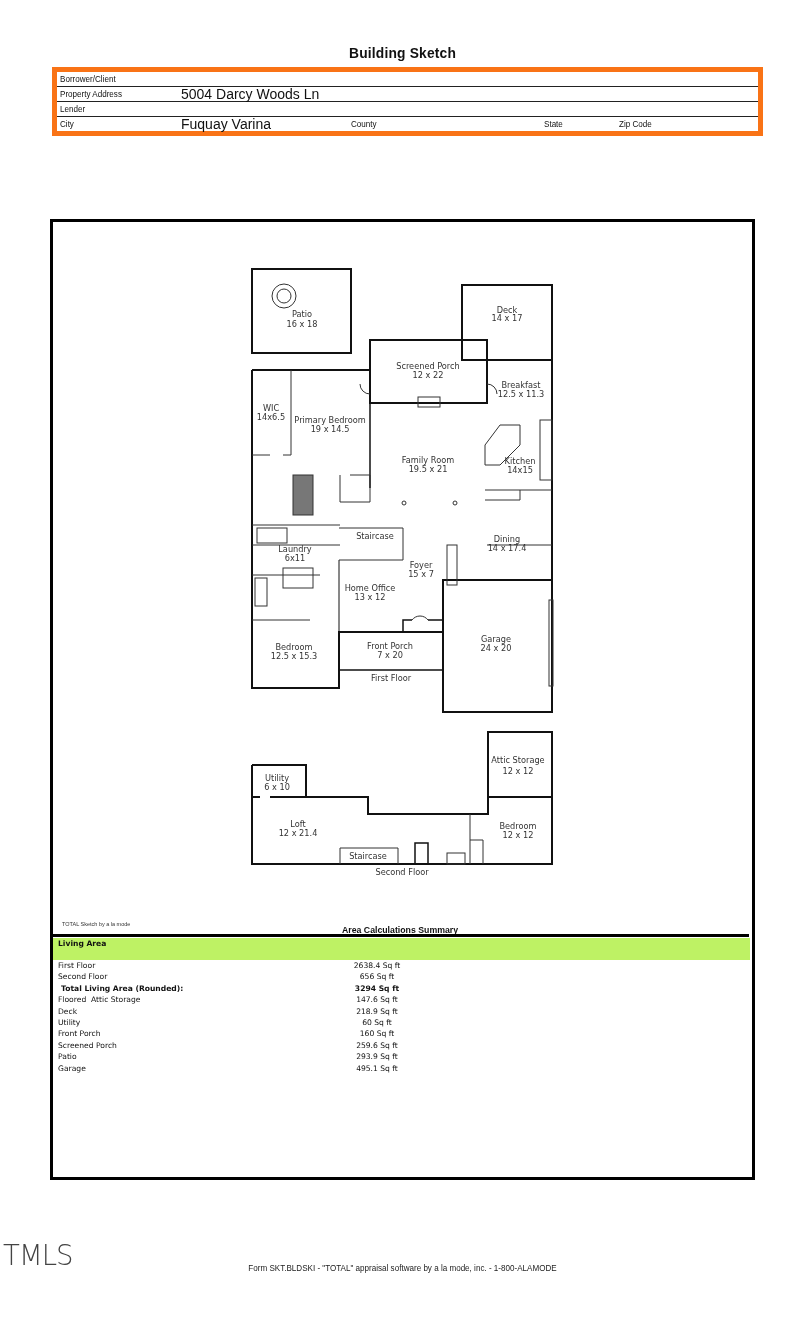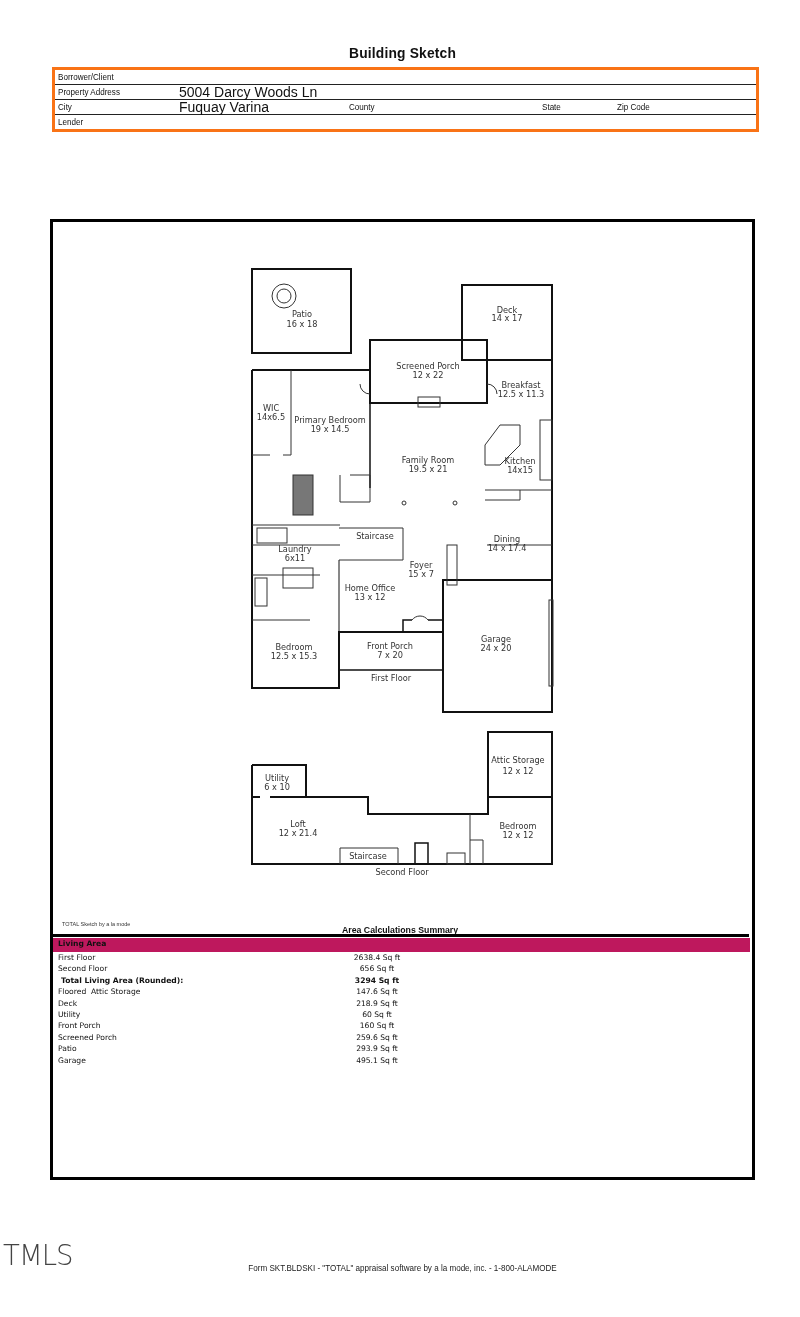--- a/index.html
+++ b/index.html
@@ -1,31 +1,31 @@
 <!DOCTYPE html>
 <html><head>
 <meta charset="utf-8">
 <style>
   html, body { margin:0; padding:0; background:#fff; }
   body { width:800px; height:1317px; position:relative; overflow:hidden; font-family:"Liberation Sans", sans-serif; color:#111; }
   .title { position:absolute; top:44px; left:0; width:805px; text-align:center; font-family:"Liberation Sans", sans-serif; font-weight:bold; font-size:15px; transform:scaleX(0.92); letter-spacing:0.2px; }
-  .hdr { position:absolute; top:67px; left:52px; width:701px; border:3px solid #f97316; }
+  .hdr { position:absolute; top:67px; left:52px; width:701px; border:5px solid #f97316; }
   .hdr .row { height:14px; border-bottom:1px solid #222; position:relative; font-size:10px; line-height:14px; }
   .hdr .row:last-child { border-bottom:none; }
   .hdr .lbl { position:absolute; left:3px; font-size:9.5px; transform:scaleX(0.85); transform-origin:left center; white-space:nowrap; }
   .hdr .val { position:absolute; left:78px; font-size:14px; white-space:nowrap;margin-left:46px; }
   .hdr .lbl2 { position:absolute; font-size:9.5px; transform:scaleX(0.85); transform-origin:left center; white-space:nowrap; }
   .frame { position:absolute; top:219px; left:50px; width:699px; height:955px; border:3px solid #000; }
   .sketch { position:absolute; left:0; top:0; }
   .sketch text { font-family:"DejaVu Sans", sans-serif; font-size:8.2px; fill:#333; text-anchor:middle; }
   .credit { position:absolute; top:921px; left:62px; font-size:5.5px; color:#333; }
   .acs-title { position:absolute; top:924px; left:0; width:800px; text-align:center; font-size:9.5px; font-weight:bold; transform:scaleX(0.92); }
   .sumtop { position:absolute; top:934px; left:52px; width:697px; height:3px; background:#000; }
   .summary { position:absolute; top:938px; left:53px; width:697px; font-family:"DejaVu Sans", sans-serif; font-size:7.6px; }
-  .summary .sec { background:#be185d; height:14px; line-height:11px; padding-left:5px; font-weight:bold; }
+  .summary .sec { background:#bef264; height:22px; line-height:11px; padding-left:5px; font-weight:bold; }
   .summary .line { height:11.4px; line-height:11.4px; position:relative; padding-left:5px; }
   .summary .line .v { position:absolute; left:274px; width:100px; text-align:center; }
   .summary .line.bold { font-weight:bold;padding-left:8px; }
   .mls { position:absolute; top:1238px; left:3px; font-family:"DejaVu Sans", sans-serif; font-weight:100; font-size:29px; color:#444; letter-spacing:-1px; transform:scaleX(0.95); transform-origin:left; }
   .footer { position:absolute; top:1262px; left:0; width:805px; text-align:center; font-size:9.5px; transform:scaleX(0.85); color:#222; }
 </style>
 </head>
 <body>
 
 <div class="title">Building Sketch</div>
@@ -33,29 +33,29 @@
 <div class="hdr">
   <div class="row">
     <span class="lbl">Borrower/Client</span>
     <span class="val"></span>
   </div>
   <div class="row">
     <span class="lbl">Property Address</span>
     <span class="val">5004 Darcy Woods Ln</span>
   </div>
   <div class="row">
+    <span class="lbl">Lender</span>
+    <span class="val"></span>
+  </div>
+  <div class="row">
     <span class="lbl">City</span>
     <span class="val">Fuquay Varina</span>
     <span class="lbl2" style="left:294px">County</span>
     <span class="lbl2" style="left:487px">State</span>
     <span class="lbl2" style="left:562px">Zip Code</span>
-  </div>
-  <div class="row">
-    <span class="lbl">Lender</span>
-    <span class="val"></span>
   </div>
 </div>
 
 <div class="frame"></div>
 
 <svg class="sketch" width="800" height="920">
   <g fill="none" stroke="#111" stroke-width="2">
 
     <rect x="252" y="269" width="99" height="84"></rect>
 

